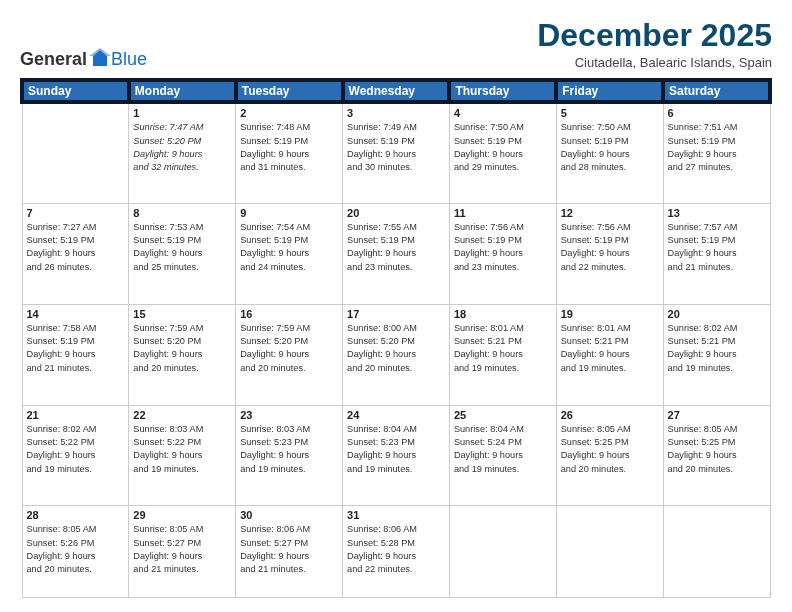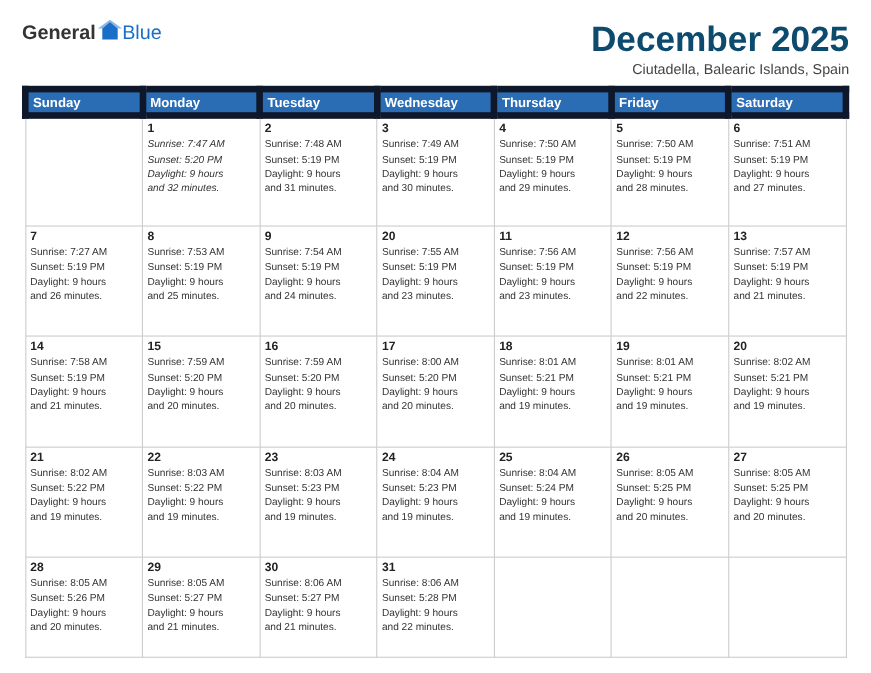--- a/index.html
+++ b/index.html
@@ -13,21 +13,21 @@
     .page {
       width: 792px;
       height: 612px;
       padding: 18px 20px 14px 20px;
       display: flex;
       flex-direction: column;
     }
     .header {
       display: flex;
       justify-content: space-between;
-      align-items: flex-start;
+      align-items: flex-end;
       margin-bottom: 8px;
     }
     .logo {
       display: flex;
       flex-direction: column;
       align-items: flex-start;
     }
     .logo-text {
       display: flex;
       align-items: center;
@@ -61,21 +61,21 @@
       border-collapse: collapse;
       flex: 1;
     }
     .calendar th {
       background: #2a6db5;
       color: #fff;
       font-size: 12px;
       font-weight: bold;
       padding: 2px 4px;
       text-align: left;
-      border: 6px solid #0f172a;
+      border: 4px solid #0f172a;
     }
     .calendar td {
       vertical-align: top;
       border: 1px solid #ccc;
       padding: 3px 4px;
       font-size: 9.5px;
       color: #333;
       width: calc(100% / 7);
       height: 82px;
     }

